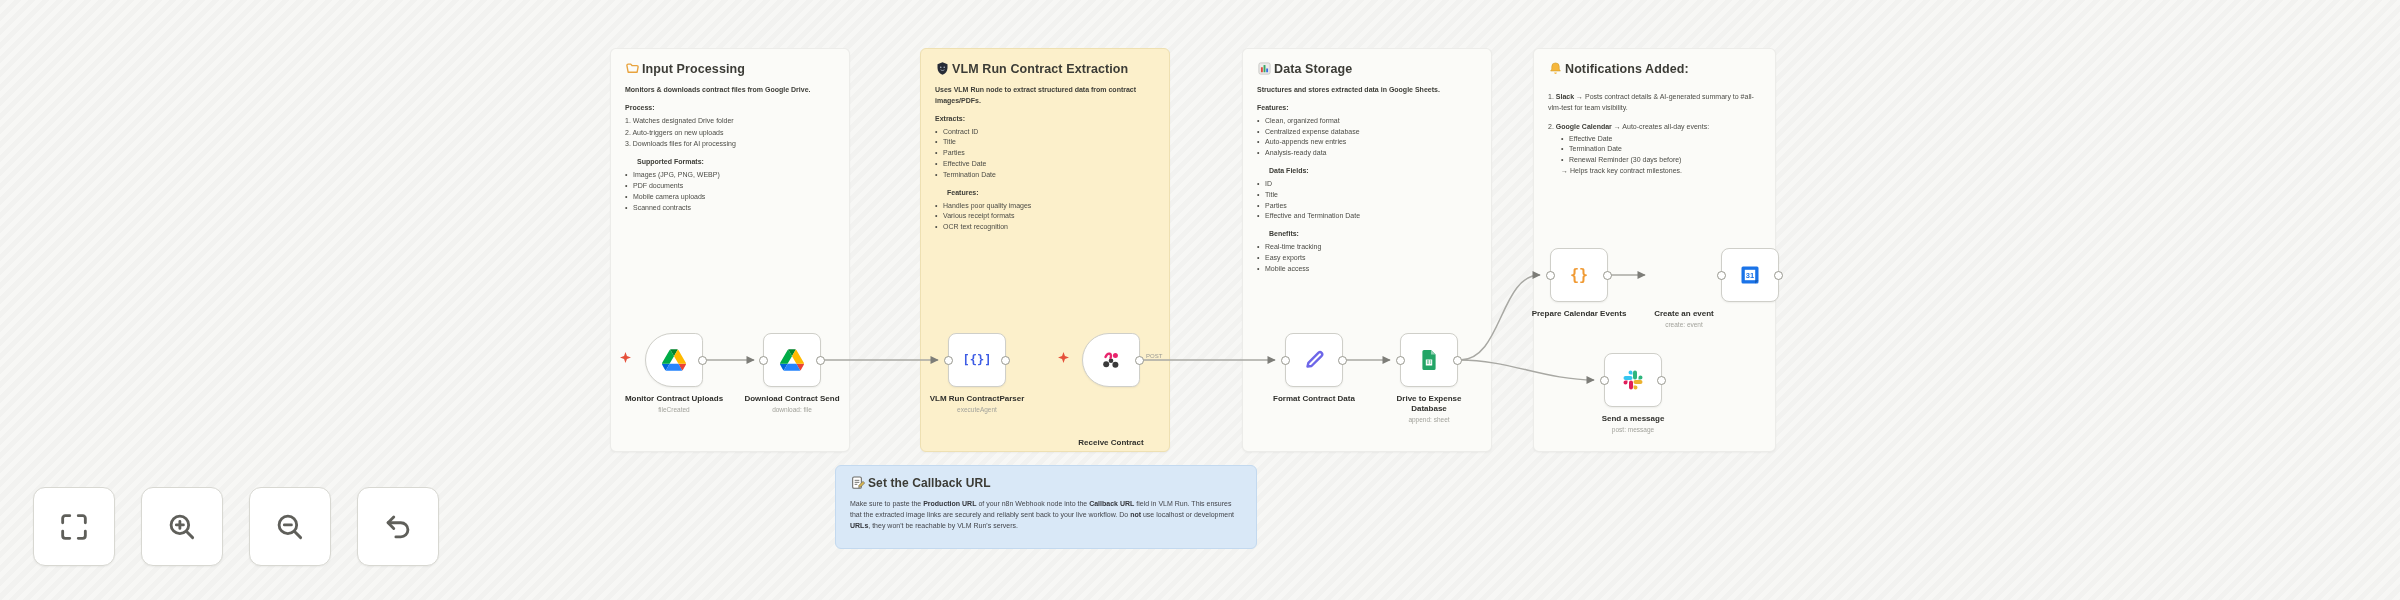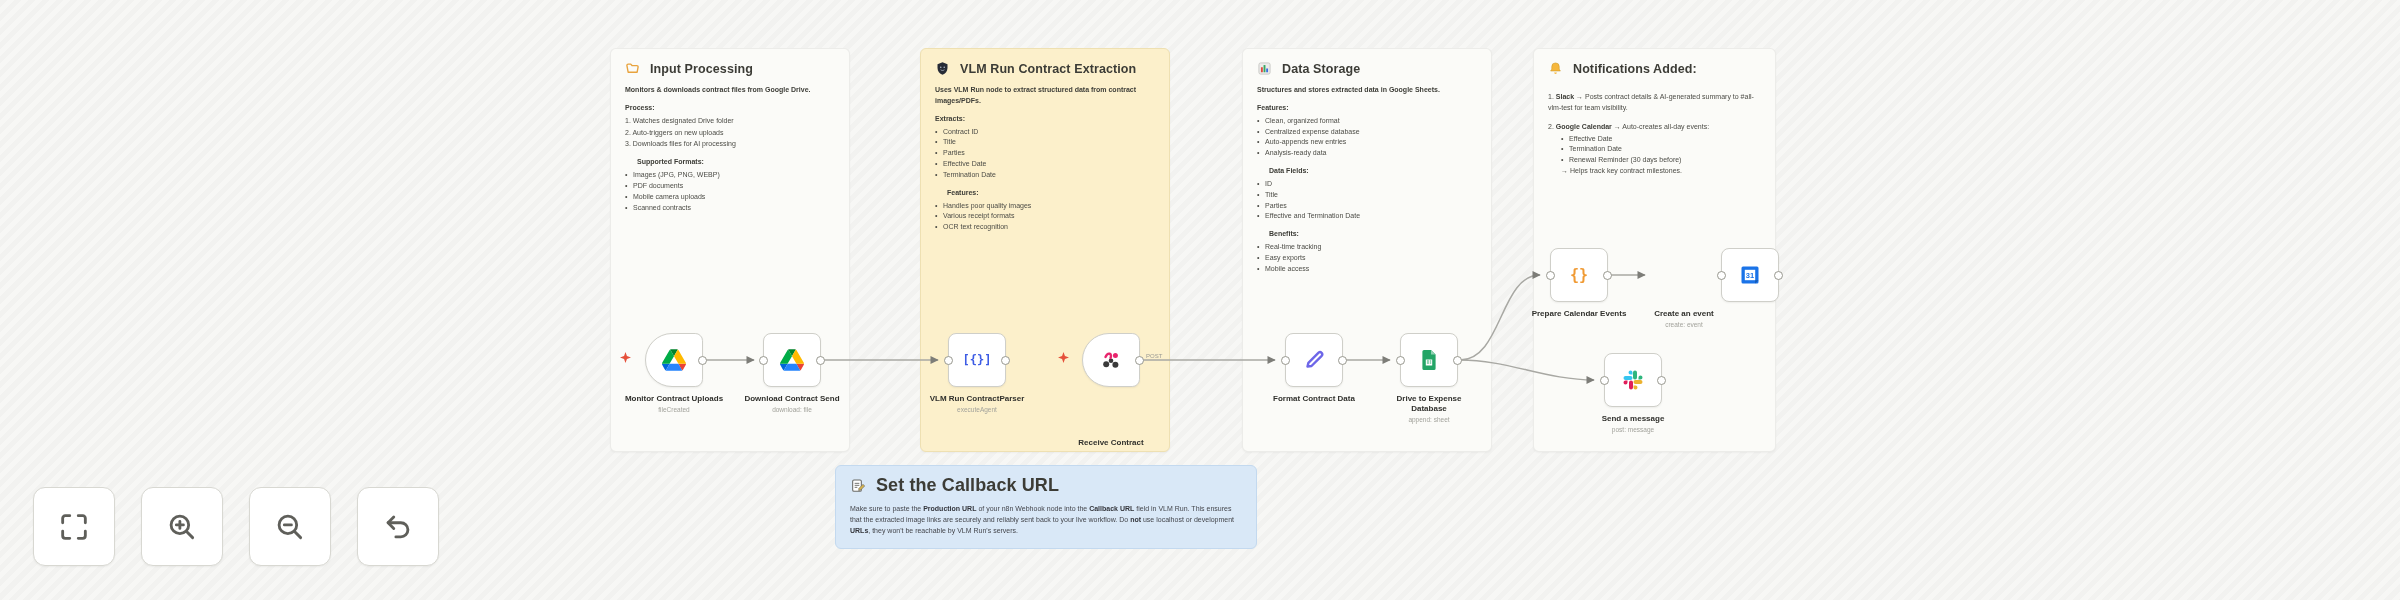--- a/index.html
+++ b/index.html
@@ -8,38 +8,38 @@
   #canvas {
     position:relative; width:2400px; height:600px; overflow:hidden;
     background: repeating-linear-gradient(135deg, #f2f2f0 0px, #f2f2f0 5px, #f7f7f5 5px, #f7f7f5 10px);
   }
   
   .note { position:absolute; top:48px; height:404px; border-radius:6px;
           border:1px solid rgba(0,0,0,0.06); box-shadow:0 1px 2px rgba(0,0,0,0.04);
           padding:12px 14px; }
   .note.white { background:#fbfbf8; }
   .note.yellow { background:#fcf0cb; border-color:#eee0b2; }
-  .note-head { display:flex; align-items:center; gap:10px; }
+  .note-head { display:flex; align-items:center; gap:2px; }
   .note-head .ttl { font-size:12.5px; font-weight:700; color:#3c3c36; letter-spacing:.1px; }
   .nicon { display:inline-flex; width:15px; height:15px; }
   .nicon svg { width:100%; height:100%; }
   .nb { margin-top:9px; font-size:7px; line-height:1.55; color:#4c4c46; }
   .nb .p { font-weight:700; color:#3e3e38; margin-bottom:7px; }
   .nb .h { font-weight:700; color:#3c3c36; margin-top:7px; margin-bottom:2px; }
   .nb .ind { margin-left:12px; }
   .nb .li { padding-left:8px; position:relative; }
   .nb .li::before { content:"•"; position:absolute; left:0; top:0; }
   .nb .num { margin-bottom:1px; }
   .nb .sub { margin-left:13px; }
   .nb b { color:#3c3c36; }
   .nb .gap { height:7px; }
   
   #callback { position:absolute; left:835px; top:465px; width:422px; height:84px;
     background:#d9e8f7; border:1px solid #c3d9ef; border-radius:6px; padding:9px 14px; }
-  #callback .note-head .ttl { font-size:18px; }
+  #callback .note-head .ttl { font-size:12px; }
   #callback .body { margin-top:7px; font-size:7px; line-height:1.6; color:#44464c; }
   #callback .body b { color:#33353b; }
   
   svg.wires { position:absolute; left:0; top:0; z-index:2; }
   
   .node { position:absolute; width:58px; height:54px; background:#fff;
     border:1.5px solid #cfcfc9; border-radius:8px; z-index:3;
     display:flex; align-items:center; justify-content:center;
     box-shadow:0 1px 2px rgba(0,0,0,0.06); }
   .node.trigger { border-radius:28px 8px 8px 28px; }

